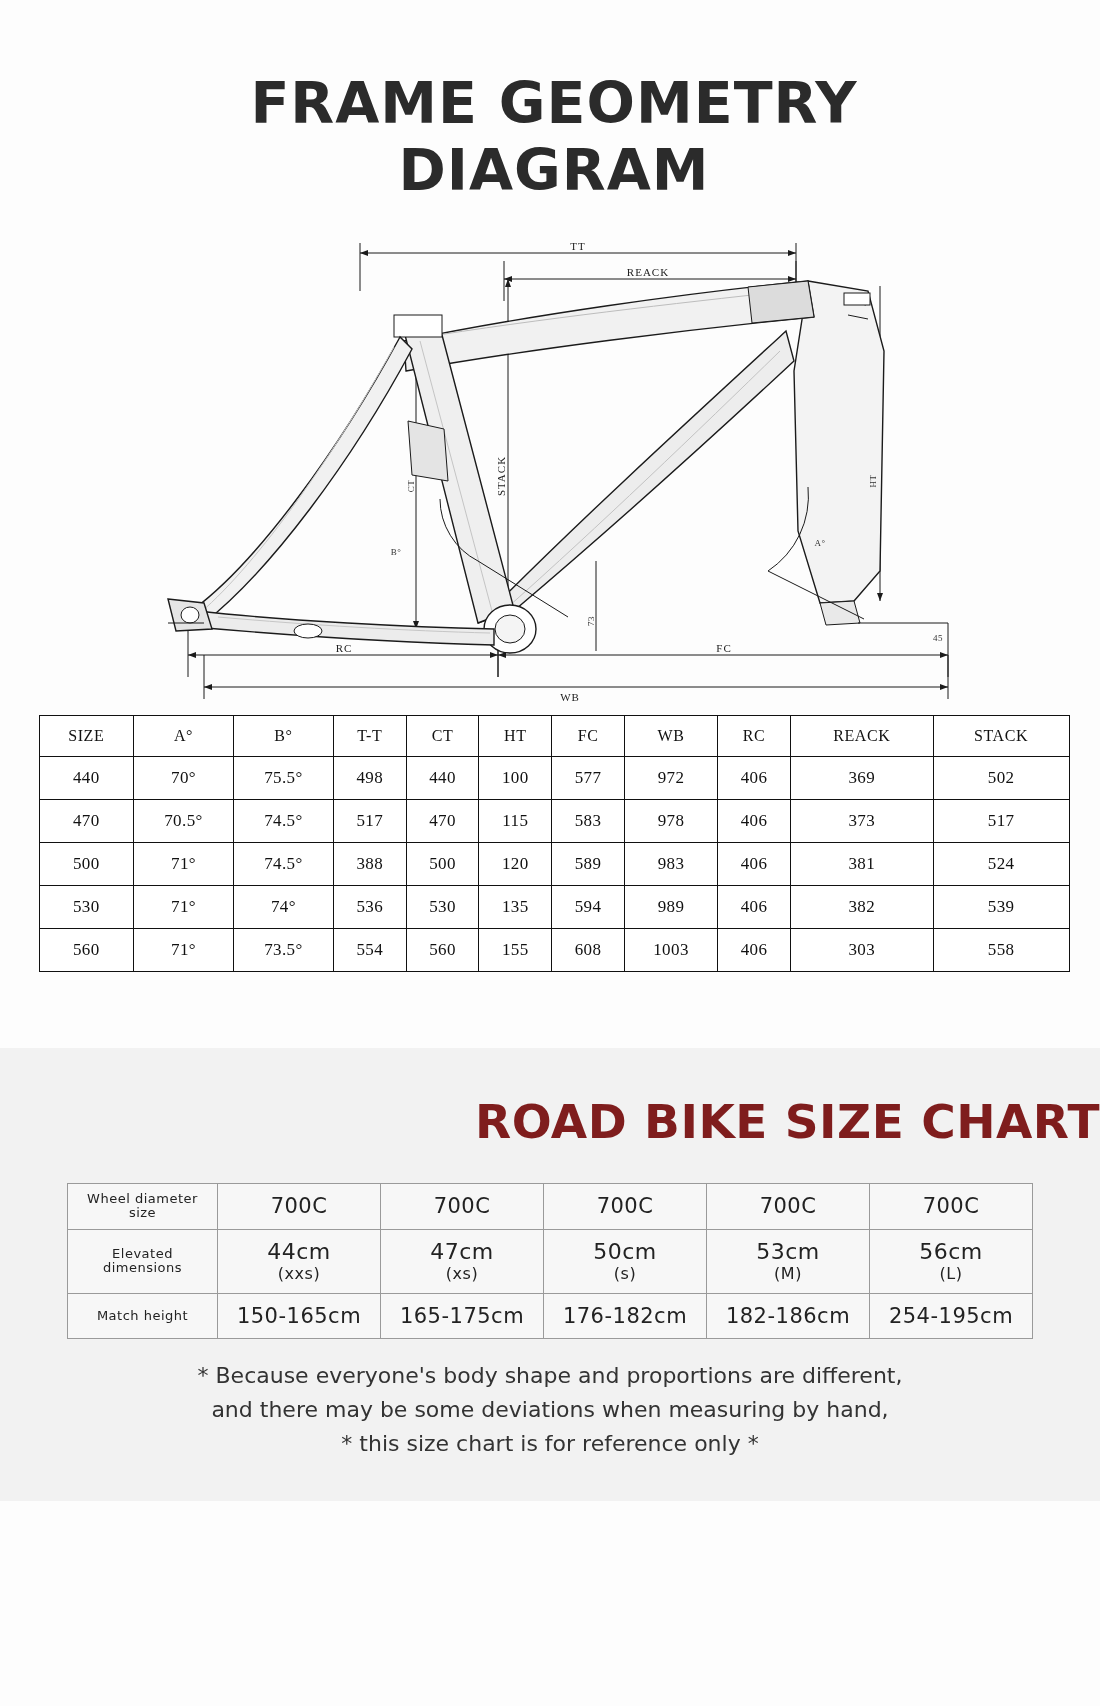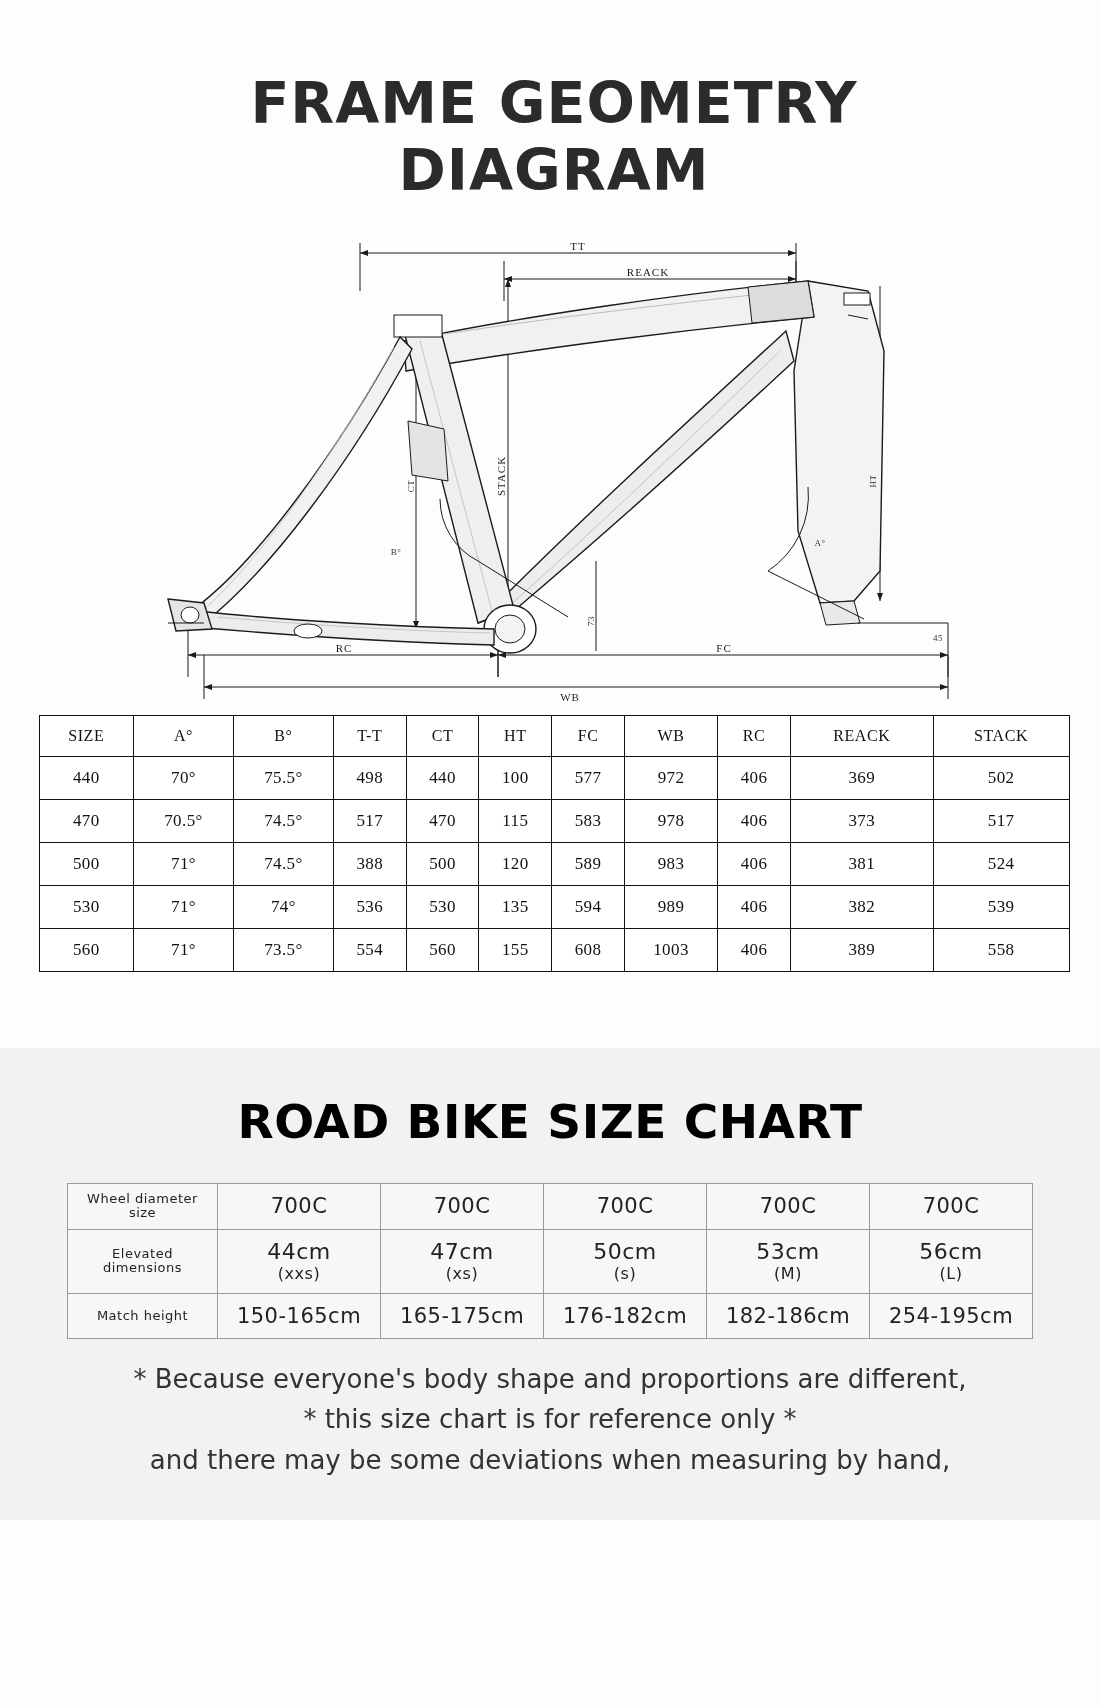--- a/index.html
+++ b/index.html
@@ -64,25 +64,25 @@
   }
   table.geo th { font-size: 16px; letter-spacing: 0.6px; }
 
   
   .sec-size {
     background: #f2f2f2;
     margin-top: 46px;
     padding: 46px 0 40px 0;
   }
   .title-sub {
-    text-align: center;
+    text-align: right;
     font-size: 47px;
     font-weight: 800;
     letter-spacing: 0.5px;
-    color: #000000;
+    color: #7f1d1d;
     margin: 0 0 34px 0;
     font-family: "DejaVu Sans", sans-serif;
   }
   .size-table-wrap {
     width: 1010px;
     margin: 0 auto;
     padding: 0 22px;
   }
   table.size {
     width: 100%;
@@ -103,21 +103,21 @@
     font-size: 13px;
     line-height: 1.12;
     text-align: center;
     padding: 8px 6px;
   }
   .cell-main { font-size: 22px; line-height: 1.1; }
   .cell-sub  { font-size: 16px; line-height: 1.2; }
 
   .footnote {
     text-align: center;
-    font-size: 26px;
+    font-size: 22px;
     line-height: 1.55;
     color: #333;
     margin-top: 20px;
     font-family: "DejaVu Sans", sans-serif;
   }
 
   
   .dlabel {
     font-family: "Liberation Serif", serif;
     fill: #222;
@@ -320,21 +320,21 @@
           <tr>
             <td>560</td>
             <td>71°</td>
             <td>73.5°</td>
             <td>554</td>
             <td>560</td>
             <td>155</td>
             <td>608</td>
             <td>1003</td>
             <td>406</td>
-            <td>389</td>
+            <td>303</td>
             <td>558</td>
           </tr>
         </tbody>
       </table>
     </div>
   </section>
 
   <section class="sec-size">
     <h2 class="title-sub">ROAD BIKE SIZE CHART</h2>
 
@@ -379,18 +379,18 @@
             <td>176-182cm</td>
             <td>182-186cm</td>
             <td>254-195cm</td>
           </tr>
         </tbody>
       </table>
     </div>
 
     <div class="footnote">
       <div>* Because everyone's body shape and proportions are different,</div>
+      <div>and there may be some deviations when measuring by hand,</div>
       <div>*   this size chart is for reference only   *</div>
-      <div>and there may be some deviations when measuring by hand,</div>
     </div>
   </section>
 
 </div>
 
 </body></html>

